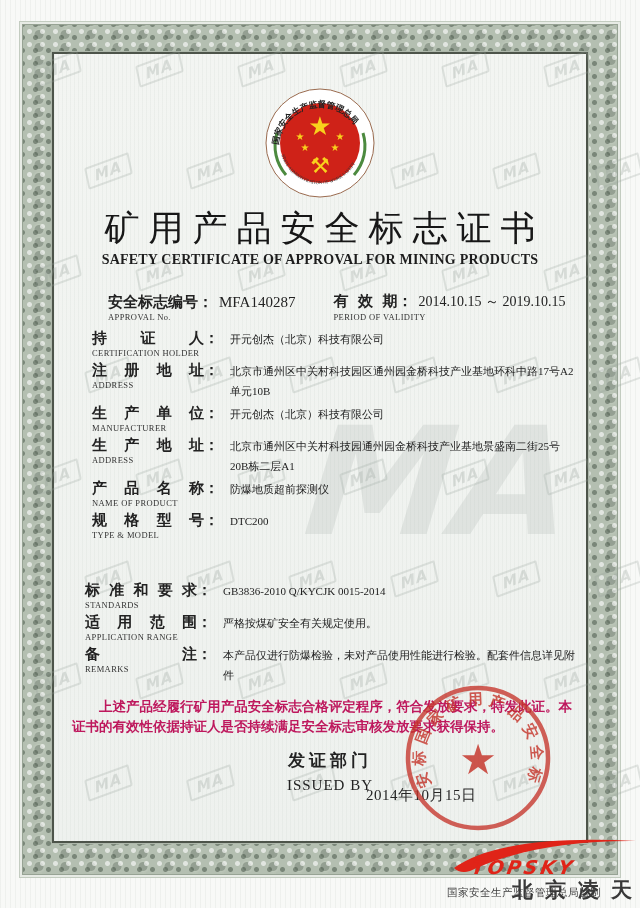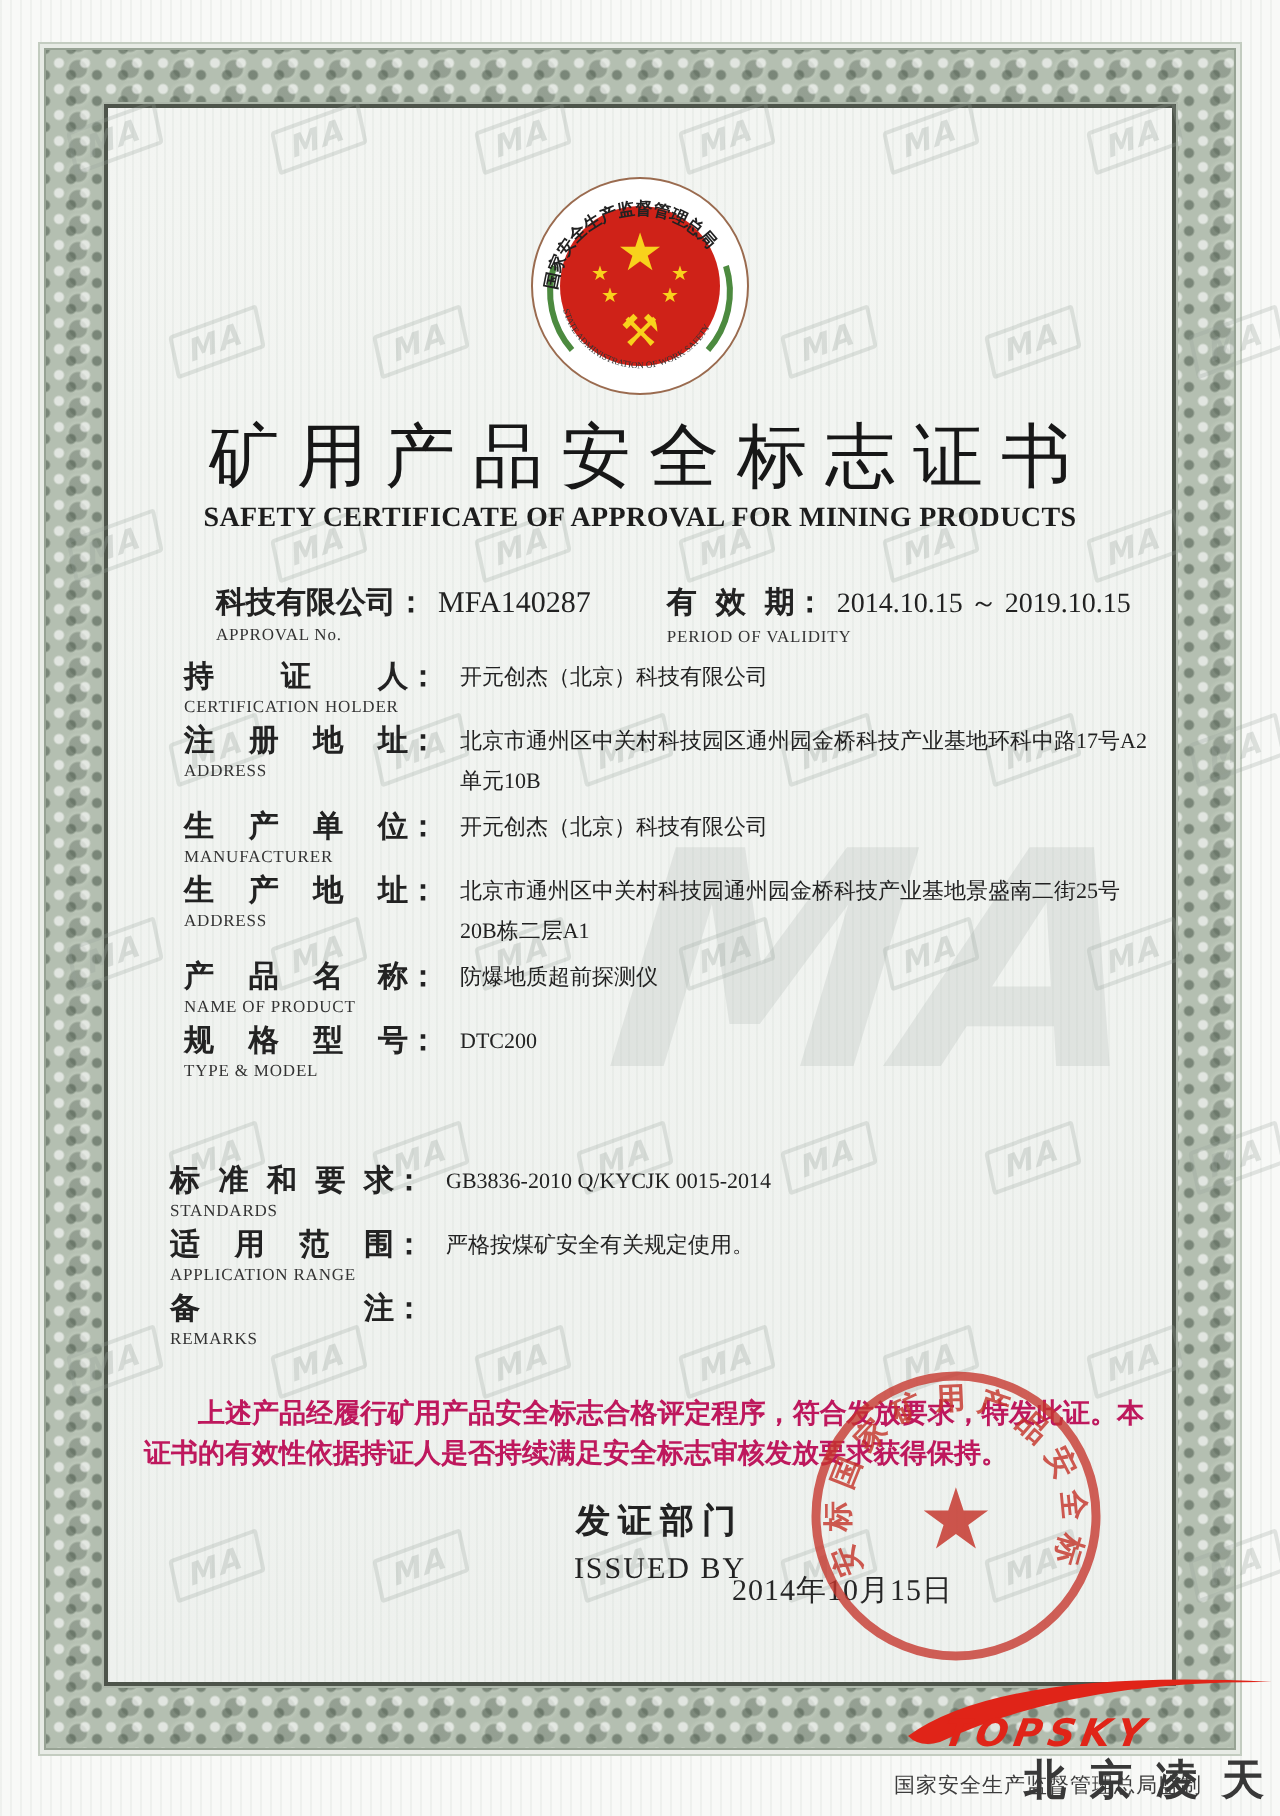--- a/index.html
+++ b/index.html
@@ -193,21 +193,21 @@
       </text>
     </svg>
   </div>
 
   <div class="title">矿用产品安全标志证书</div>
   <div class="subtitle">SAFETY CERTIFICATE OF APPROVAL FOR MINING PRODUCTS</div>
 
   <div class="row-approval">
     <div class="approval-group">
       <div class="approval-line">
-        <span class="lbl-zh"><span>科技有限公司</span><span>：</span></span>
+        <span class="lbl-zh"><span>安全标志编号</span><span>：</span></span>
         <span class="valtext" style="font-size:15px">MFA140287</span>
       </div>
       <div class="lbl-en">APPROVAL No.</div>
     </div>
     <div class="approval-group validity-group">
       <div class="approval-line">
         <span class="lbl-zh"><span class="jst w64">有效期</span><span>：</span></span>
         <span class="valtext" style="font-size:14px;white-space:nowrap">2014.10.15 ～ 2019.10.15</span>
       </div>
       <div class="lbl-en">PERIOD OF VALIDITY</div>
@@ -279,20 +279,21 @@
       <div class="lbl-en en">APPLICATION RANGE</div>
     </div>
     <div class="valcol valtext val">严格按煤矿安全有关规定使用。</div>
   </div>
 
   <div class="frow">
     <div class="lblcol">
       <span class="lbl-zh"><span class="jst w112 zh">备注</span><span class="cl">：</span></span>
       <div class="lbl-en en">REMARKS</div>
     </div>
+    <div class="valcol valtext val">本产品仅进行防爆检验，未对产品使用性能进行检验。配套件信息详见附件</div>
   </div>
 </div>
 
   <div class="statement">上述产品经履行矿用产品安全标志合格评定程序，符合发放要求，特发此证。本证书的有效性依据持证人是否持续满足安全标志审核发放要求获得保持。</div>
 
   <div class="issued">
     <div class="issued-zh">发证部门</div>
     <div class="issued-en">ISSUED BY</div>
   </div>
   <div class="issue-date">2014年10月15日</div>

